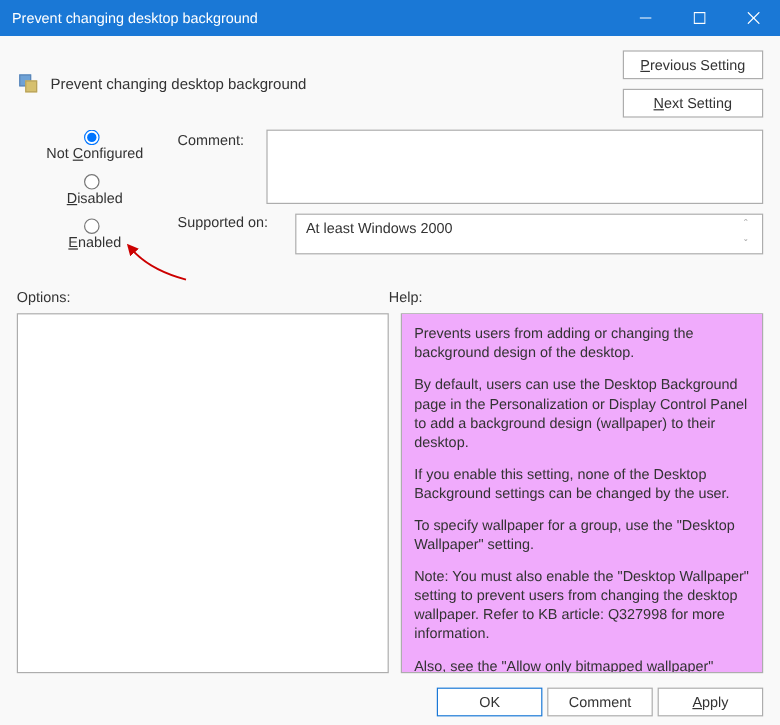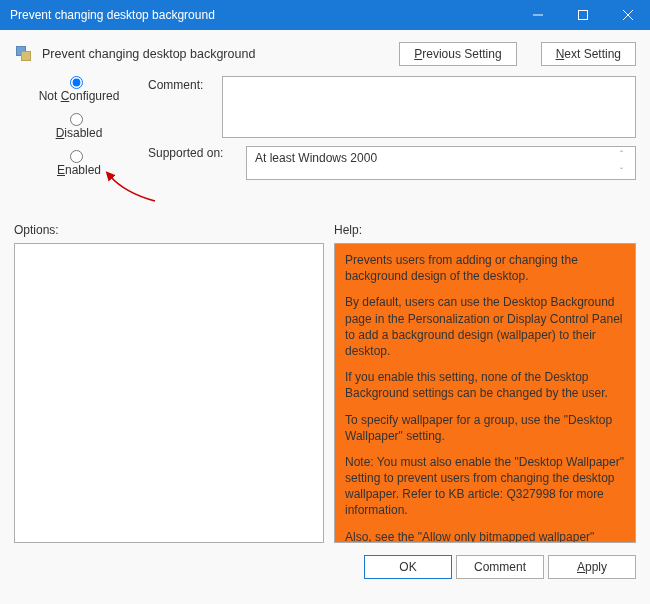--- a/index.html
+++ b/index.html
@@ -38,21 +38,21 @@
     }
     .policy-icon {
       width: 20px; height: 20px;
       margin-right: 8px;
       display: inline-block;
       position: relative;
     }
     .policy-icon .a { position:absolute; left:2px; top:2px; width:10px; height:10px; background:#6ea2d6; border:1px solid #5a86b8; }
     .policy-icon .b { position:absolute; left:7px; top:7px; width:10px; height:10px; background:#d6c06e; border:1px solid #b8a25a; }
     .hdr-title { flex: 1; font-size: 12.5px; color:#333; }
-    .hdr-buttons { display:flex; gap:24px; }
+    .hdr-buttons { display:flex; gap:8px;flex-direction:column; }
     button.win {
       background: #fff; border: 1px solid #adadad;
       font: inherit; padding: 4px 14px; min-width: 88px;
       color:#333; cursor: default;
     }
     button.win.primary { border: 1.5px solid #1a78d6; }
     .main {
       position: relative;
       padding: 0 14px;
     }
@@ -97,33 +97,32 @@
     }
     .scrollhint {
       position:absolute; right:3px;
       width:12px; color:#999; font-size:9px; line-height:9px;
       display:flex; flex-direction:column; justify-content:space-between;
       top:3px; bottom:3px;
     }
     .mid-labels {
       display: grid;
       grid-template-columns: 310px 1fr;
-      gap: 10px;
-      margin-top: 36px;
+      margin-top: 22px;
       margin-bottom: 6px;
     }
     .split {
       display: grid;
       grid-template-columns: 310px 1fr;
       gap: 10px;
       height: 300px;
     }
     .pane {
       border: 1px solid #adadad;
-      background: #f97316;
+      background: #f0abfc;
       padding: 8px 10px;
       overflow-y: auto;
       line-height: 1.35;
       font-size: 12px;
       position:relative;
     }
     .pane.left { background: #fff; }
     .help-text p { margin-bottom: 10px; }
     .footer {
       display:flex;

